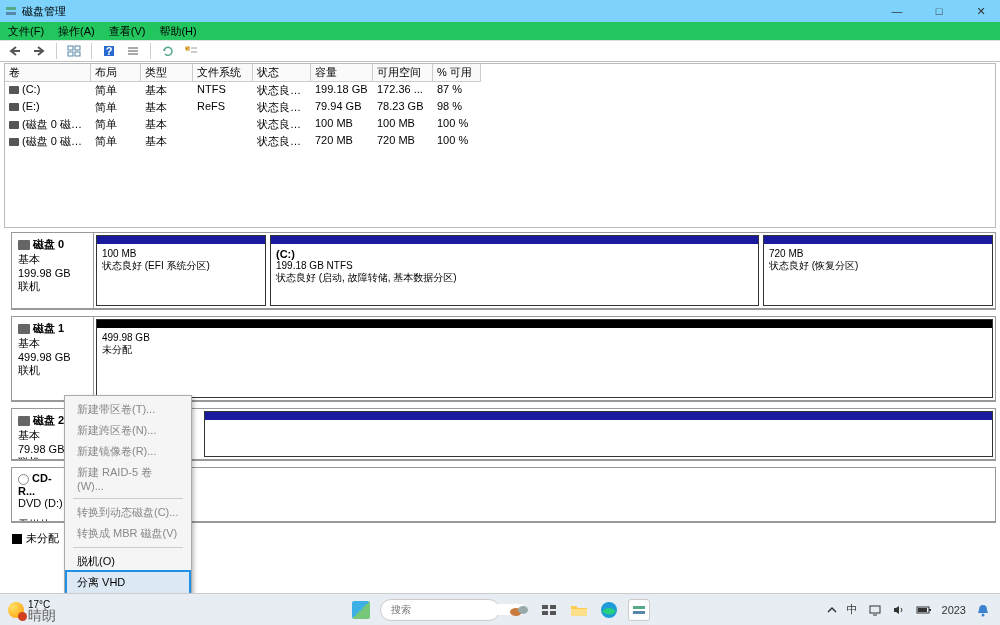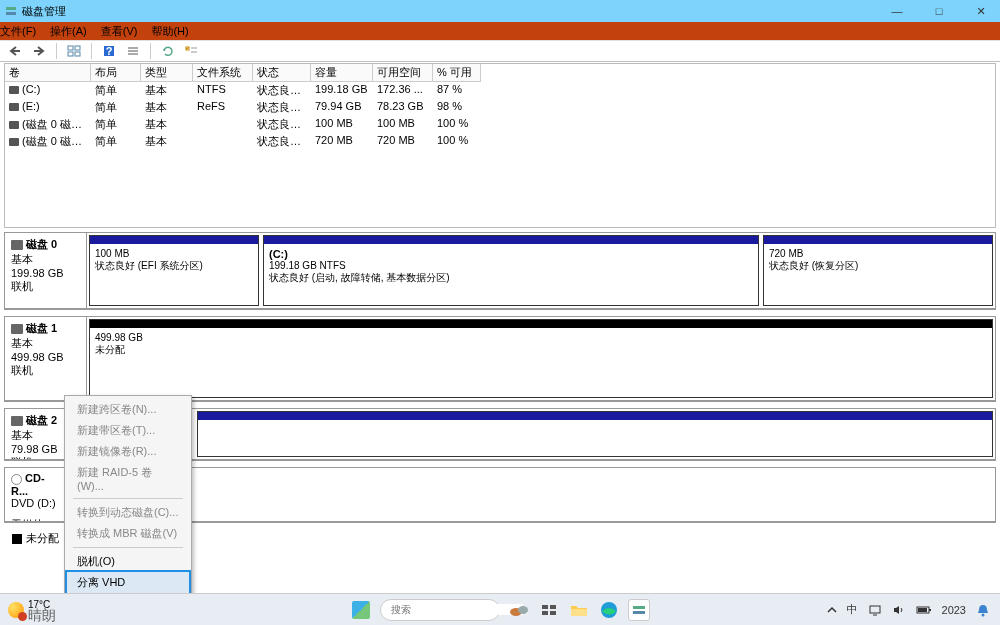--- a/index.html
+++ b/index.html
@@ -2,34 +2,34 @@
 <html><head>
 <meta charset="utf-8">
 <style>
 * { margin:0; padding:0; box-sizing:border-box; font-family:"Microsoft YaHei","Segoe UI",sans-serif; font-size:11px; }
 body { background:#fff; width:1000px; height:625px; overflow:hidden; position:relative; }
 .titlebar { height:22px; background:#7dd3fc; display:flex; align-items:center; padding:0 4px; }
 .titlebar .t-icon { width:14px; height:14px; margin-right:4px; display:inline-flex; align-items:center; justify-content:center; }
 .titlebar .title { flex:1; }
 .winbtns { display:flex; gap:28px; margin-right:8px; }
 .winbtn { width:14px; text-align:center; color:#333; cursor:default; }
-.menubar { height:18px; background:#c2410c; display:flex; align-items:center; padding-left:0; gap:14px; }
+.menubar { height:18px; background:#22c55e; display:flex; align-items:center; padding-left:8px; gap:14px; }
 .menubar span { color:#000; }
 .toolbar { height:22px; background:#fff; border-top:1px solid #e0e0e0; border-bottom:1px solid #c0c0c0; display:flex; align-items:center; padding-left:6px; gap:6px; }
 .tbtn { width:18px; height:18px; display:inline-flex; align-items:center; justify-content:center; }
 .sep { width:1px; height:16px; background:#ccc; margin:0 2px; }
 .listview { border:1px solid #bbb; margin:1px 4px 0 4px; height:165px; overflow:hidden; }
 .listhead { display:flex; background:#fff; }
 .listhead .col { border-right:1px solid #ccc; border-bottom:1px solid #ccc; padding:1px 4px; background:#fafafa; }
 .listrow { display:flex; padding:0 0; }
 .listrow .cell { padding:1px 4px; overflow:hidden; white-space:nowrap; text-overflow:ellipsis; }
 .c0{width:86px}.c1{width:50px}.c2{width:52px}.c3{width:60px}.c4{width:58px}.c5{width:62px}.c6{width:60px}.c7{width:48px}
 .diskicon { display:inline-block; width:10px; height:8px; background:#555; border-radius:1px; margin-right:3px; vertical-align:middle; }
 .diskmap { margin:4px 4px 0 4px; }
-.diskrow { display:flex; border:1px solid #999; border-bottom-width:2px; margin-bottom:6px; background:#fff; }
+.diskrow { display:flex; border:1px solid #999; border-bottom-width:2px; margin-bottom:6px; background:#fff;margin-left:7px; }
 .diskinfo { width:82px; padding:4px 6px; border-right:1px solid #999; }
 .diskinfo .dicon { display:inline-block; width:12px; height:10px; background:#666; border-radius:1px; margin-right:3px; vertical-align:middle; }
 .diskinfo .dname { font-weight:bold; }
 .diskparts { flex:1; display:flex; }
 .part { border:1px solid #333; margin:2px; position:relative; padding:2px 5px 4px 5px; display:flex; flex-direction:column; justify-content:flex-start; }
 .part .bar { position:absolute; left:0; right:0; top:0; height:8px; background:#1a1a9e; }
 .part.unalloc .bar { background:#000; }
 .part .plabel { margin-top:10px; font-weight:bold; }
 .part .psize, .part .pstat { font-size:10px; }
 .contextmenu { position:absolute; left:64px; top:395px; width:128px; background:#f5f5f5; border:1px solid #aaa; box-shadow:2px 2px 4px rgba(0,0,0,0.25); padding:3px 2px; }
@@ -255,22 +255,22 @@
     <div class="diskparts"></div>
   </div>
 
   <div class="legendrow">
     <span class="legbox"></span>
     <span>未分配</span>
   </div>
 </div>
 
 <div class="contextmenu">
+  <div class="cmitem">新建带区卷(T)...</div>
   <div class="cmitem">新建跨区卷(N)...</div>
-  <div class="cmitem">新建带区卷(T)...</div>
   <div class="cmitem">新建镜像卷(R)...</div>
   <div class="cmitem">新建 RAID-5 卷(W)...</div>
   <div class="cmdivider"></div>
   <div class="cmitem">转换到动态磁盘(C)...</div>
   <div class="cmitem">转换成 MBR 磁盘(V)</div>
   <div class="cmdivider"></div>
   <div class="cmitem enabled">脱机(O)</div>
   <div class="cmitem enabled hl">分离 VHD</div>
   <div class="cmdivider"></div>
   <div class="cmitem enabled">属性(P)</div>

